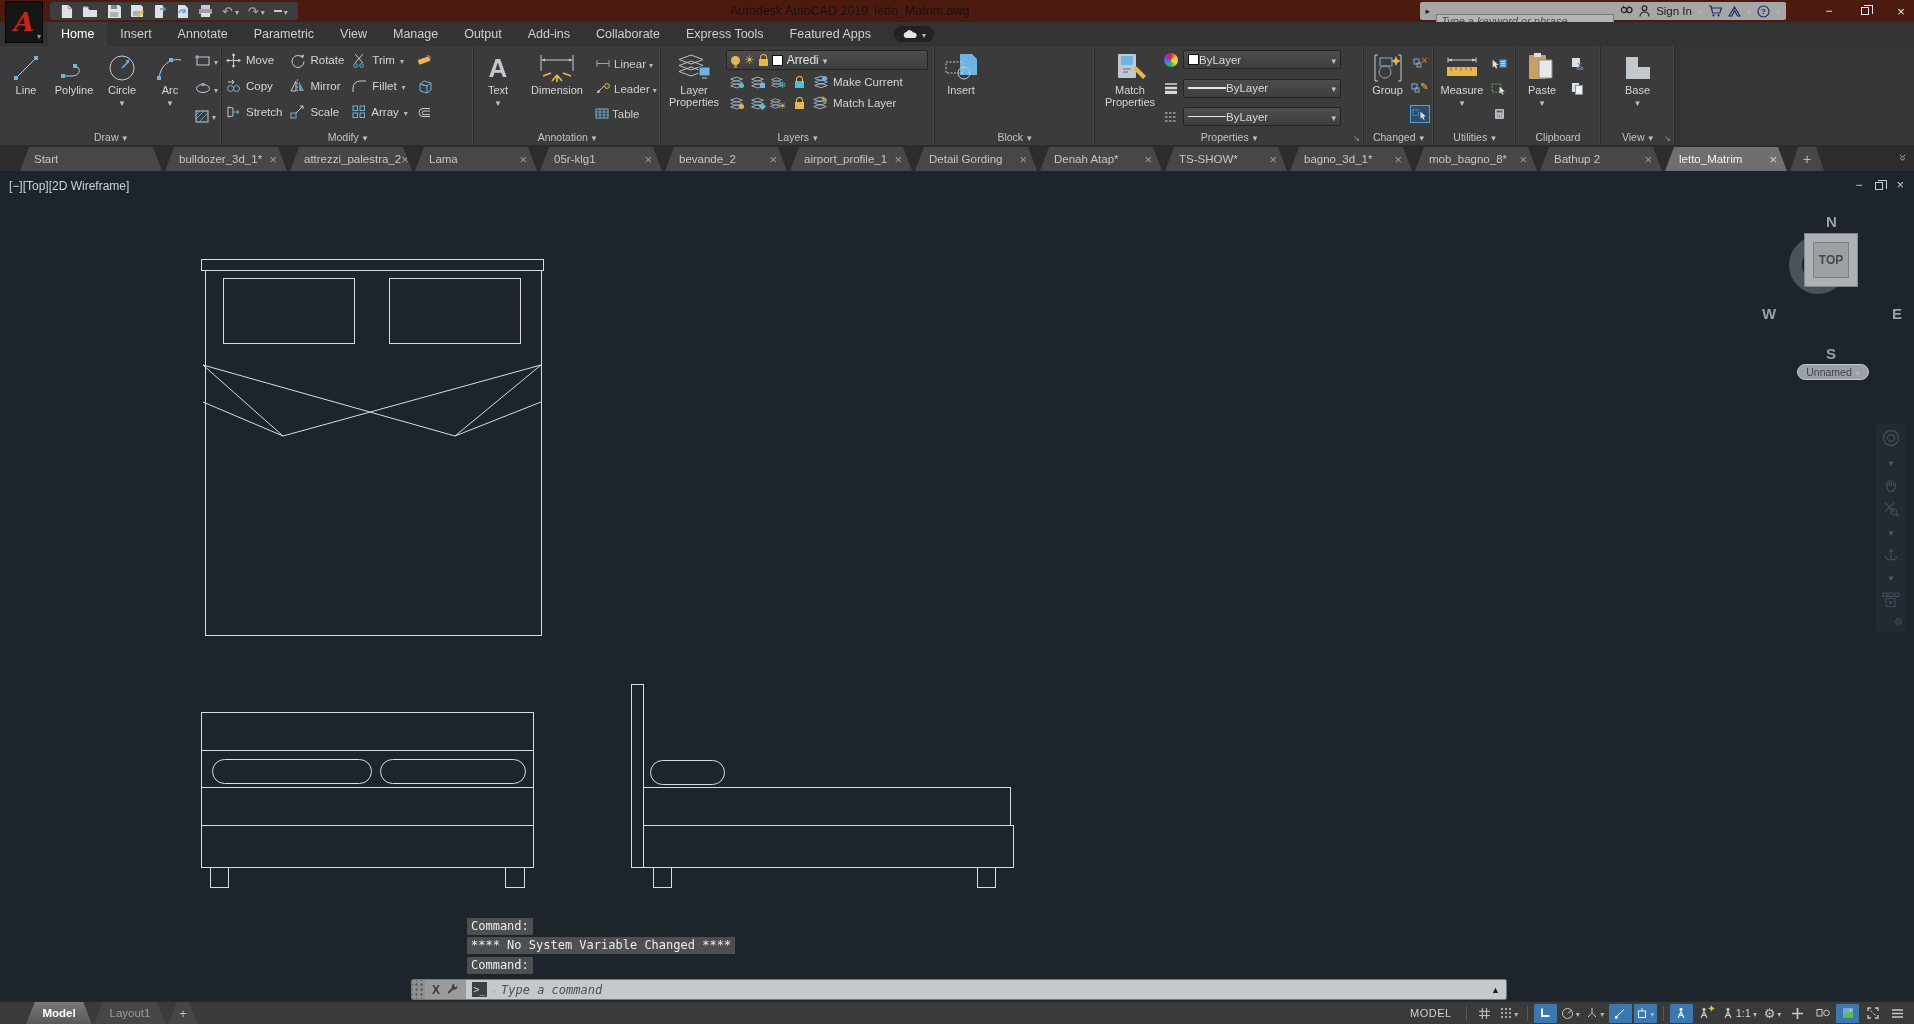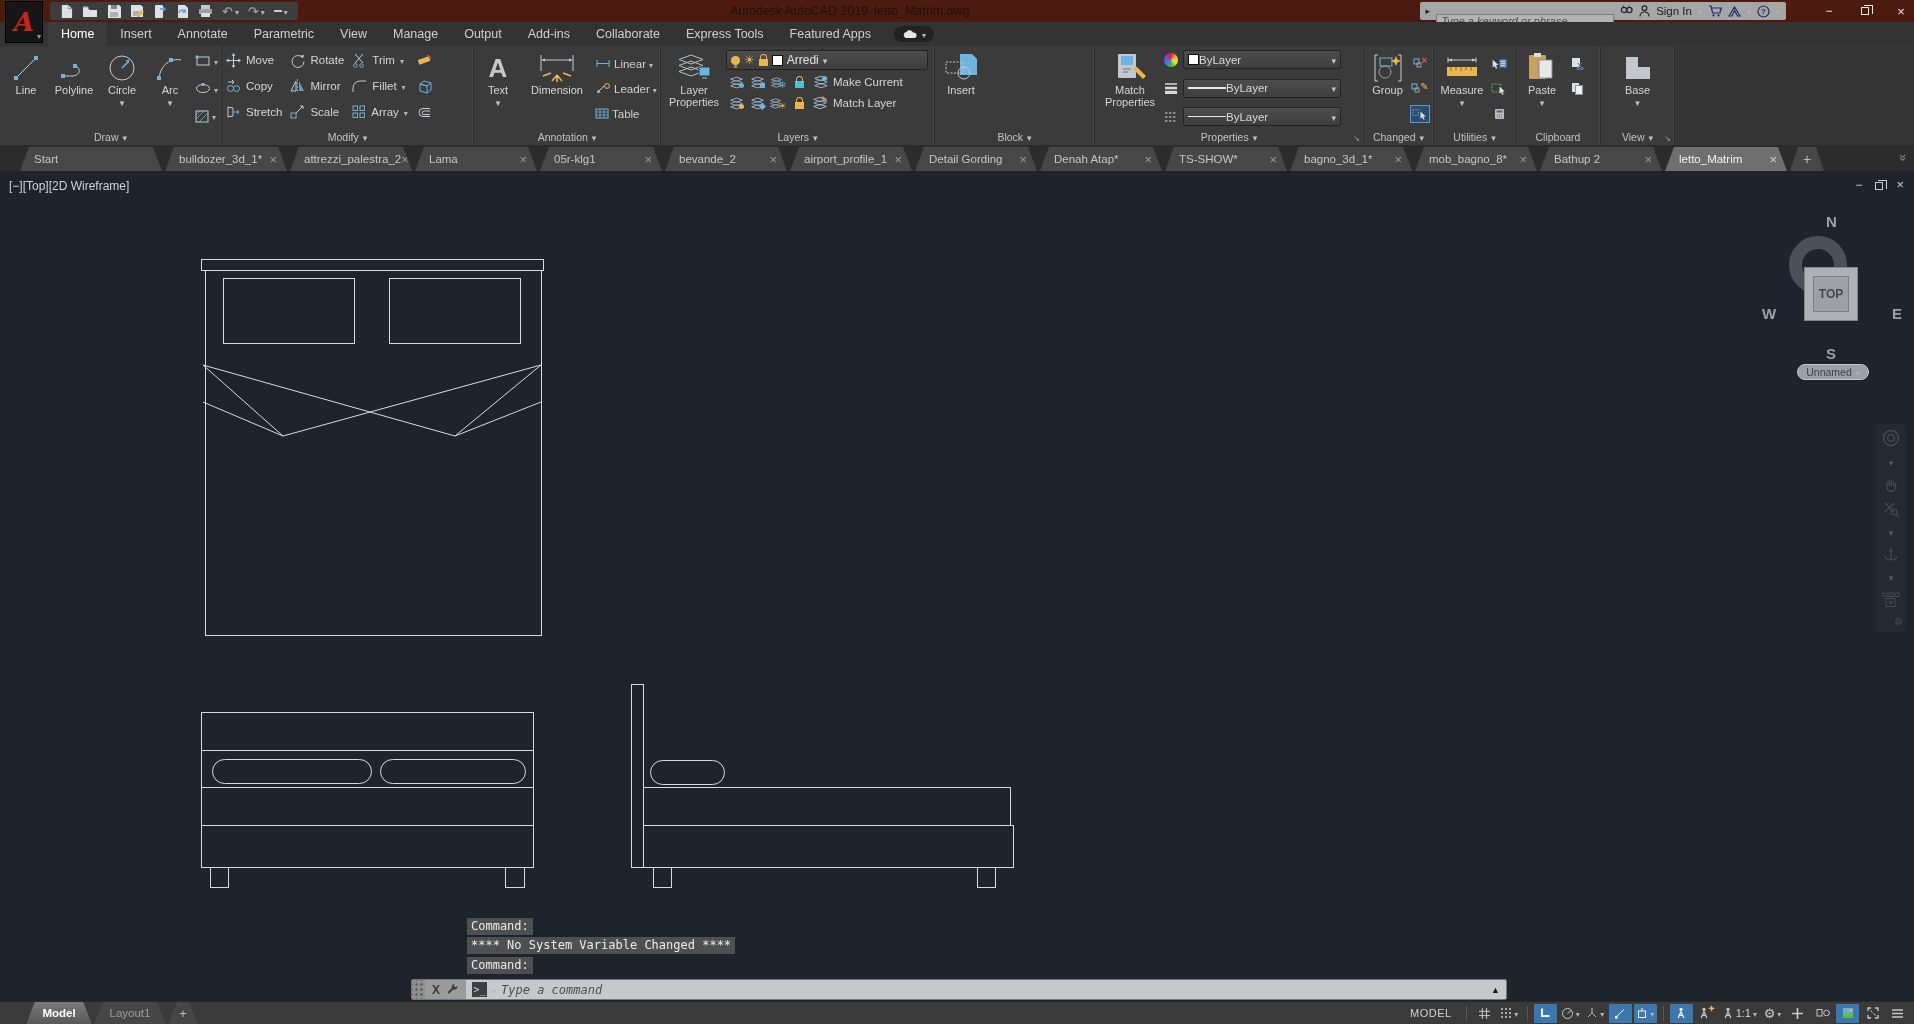--- a/index.html
+++ b/index.html
@@ -68,21 +68,21 @@
   #newtab{height:24px;width:34px;background:#474747;clip-path:polygon(8px 0,calc(100% - 8px) 0,100% 100%,0 100%);display:flex;align-items:center;justify-content:center;color:#bdbdbd;font-size:14px;}
   #tabchev{position:absolute;right:8px;top:4px;color:#9a9a9a;font-size:13px;transform:rotate(90deg);letter-spacing:-2px;}
 
   
   #canvas{position:absolute;top:171px;left:0;right:0;height:830px;background:#1e242c;overflow:hidden;}
   #cornerlabel{position:absolute;top:8px;left:9px;color:#cfd3d6;font-size:12px;}
   #vpctl{position:absolute;top:7px;right:10px;display:flex;align-items:center;gap:13px;color:#c9ced3;}
   #viewcube{position:absolute;left:1758px;top:36px;width:150px;height:180px;}
   #vcring{position:absolute;left:31px;top:29px;width:58px;height:58px;border:13px solid rgba(110,118,127,0.55);border-radius:50%;}
   .vcl{position:absolute;color:#9aa1a8;font-weight:bold;font-size:15px;}
-  #vcface{position:absolute;left:46px;top:60px;width:54px;height:54px;background:#aeb2b6;border:1px solid #83878b;display:flex;align-items:center;justify-content:center;}
+  #vcface{position:absolute;left:46px;top:26px;width:54px;height:54px;background:#aeb2b6;border:1px solid #83878b;display:flex;align-items:center;justify-content:center;}
   #vcfacein{width:36px;height:36px;background:#9da1a5;border:1px solid #7d8184;display:flex;align-items:center;justify-content:center;font-weight:bold;font-size:12px;color:#45494e;}
   #vcpill{position:absolute;left:39px;top:157px;width:72px;height:16px;background:#9aa0a5;border:1px solid #c2c7cb;border-radius:8px;display:flex;align-items:center;justify-content:center;gap:4px;color:#3f444a;font-size:10.5px;}
   #navbar{position:absolute;left:1876px;top:253px;width:30px;height:208px;background:rgba(140,150,160,0.10);border-radius:4px;display:flex;flex-direction:column;align-items:center;justify-content:space-between;padding:5px 0;opacity:0.55;}
   .nvi{color:#8d959e;opacity:0.6;}
   .cmdchip{position:absolute;left:467px;height:17px;background:#4e4f50;color:#ececec;font-family:"DejaVu Sans Mono",monospace;font-size:12px;line-height:17px;padding:0 4px;white-space:pre;}
   #cmdbar{position:absolute;left:411px;top:808px;width:1096px;height:21px;display:flex;border:1px solid #74777a;border-radius:2px;overflow:hidden;}
   #cmdgrip{width:13px;background:#8f8f8f;background-image:radial-gradient(circle,#5e5e5e 1px,transparent 1.3px);background-size:5px 5px;background-position:2px 2px;}
   #cmdtools{display:flex;align-items:center;gap:6px;background:#9b9b9b;padding:0 7px;color:#3a3a3a;}
   #cmdinputwrap{flex:1;display:flex;align-items:center;background:#c6c9cb;gap:5px;padding:0 6px;}
   #cmdprompt{width:15px;height:15px;background:#3b4046;color:#cfd4d8;font-size:10px;display:flex;align-items:center;justify-content:center;font-family:"DejaVu Sans Mono",monospace;}

